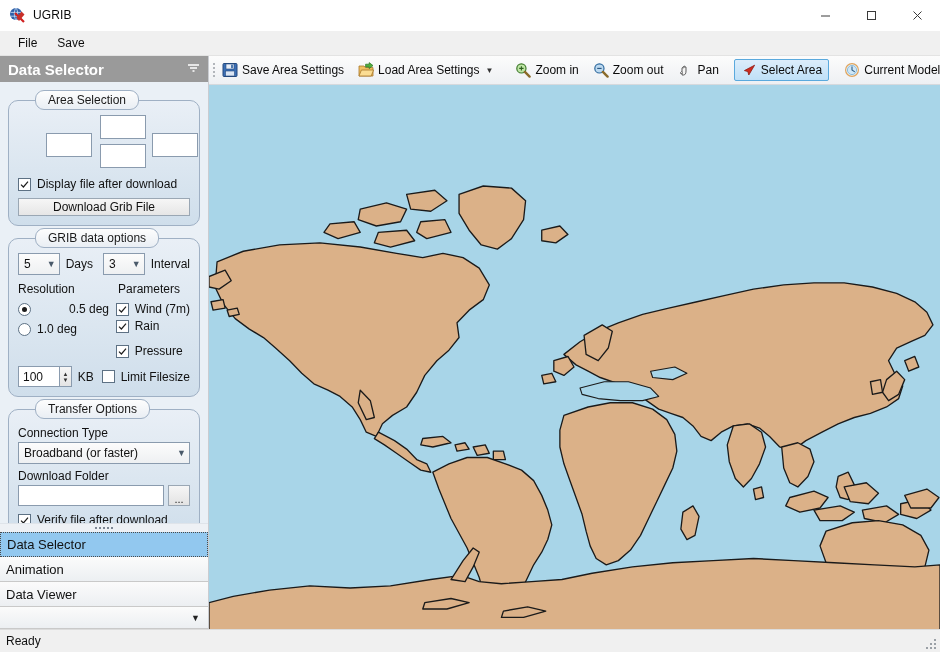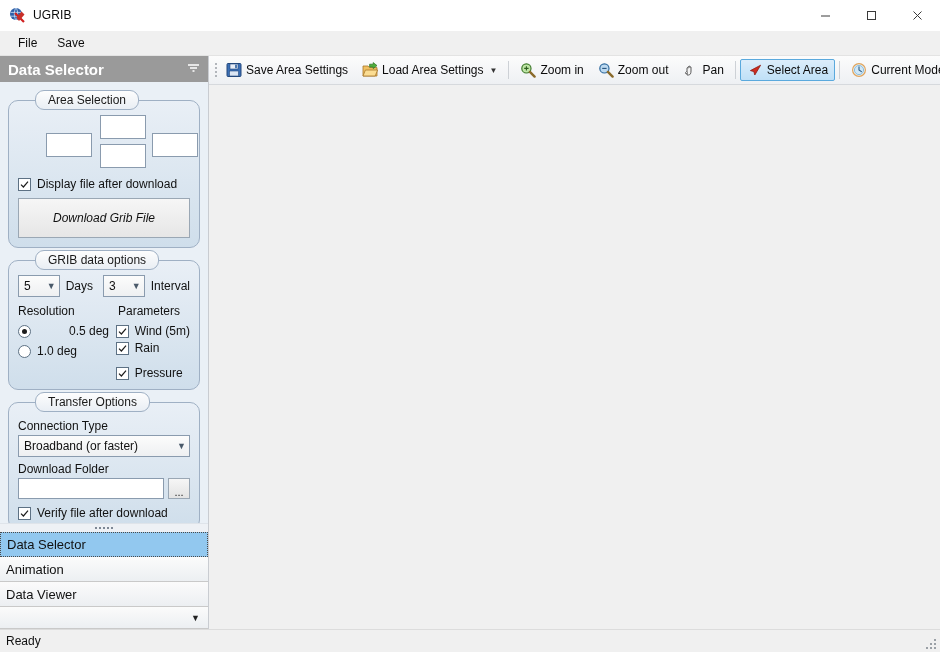--- a/index.html
+++ b/index.html
@@ -141,27 +141,26 @@
     box-sizing: border-box;
     margin-right: 6px;
   }
   .chk svg { display:block; }
   .chk.off svg { visibility: hidden; }
   .lbl { font-size: 12px; color: #111; white-space: nowrap; }
 
   .btn {
     display: block; width: 100%;
     margin-top: 7px;
-    padding: 12px 0;
+    padding: 1px 0;
     text-align: center;
     background: linear-gradient(to bottom,#f6f6f6,#e6e6e6);
     border: 1px solid #9aa7b4;
     font-size: 12px; color: #101010;
     box-sizing: border-box;
-    font-style: italic;
   }
 
   
   .gridtop { display: flex; align-items: center; gap: 6px; }
   .combo {
     background: linear-gradient(to bottom,#fcfcfc,#eef0f2);
     border: 1px solid #8a9bae;
     height: 22px;
     display: flex; align-items: center;
     padding: 0 3px 0 5px;
@@ -250,21 +249,21 @@
     padding-right:8px;
     background: linear-gradient(to bottom,#fbfbfb,#eceff2);
     border-bottom:1px solid #c9c9c9;
     font-size:9px; color:#222;
     box-sizing:border-box;
   }
 
   
   .rightpane {
     flex: 1 1 auto;
-    display: flex; flex-direction: row;
+    display: flex; flex-direction: column;
     min-width: 0; min-height: 0;
     border-left: 1px solid #c9ccd1;
   }
   .toolbar {
     height: 28px; flex: 0 0 auto;
     background: linear-gradient(to bottom,#fcfcfc,#eef0f3);
     display:flex; align-items:center;
     padding-left: 4px;
     border-bottom: 1px solid #d6d9dd;
   }
@@ -418,41 +417,55 @@
                 <span class="lbl">1.0 deg</span>
               </div>
             </div>
             <div>
               <div class="rowline" style="margin-top:3px;">
                 <span class="chk">
                   <svg width="9" height="9" viewBox="0 0 9 9">
                       <path d="M1 4.6L3.4 7 8 1.6" stroke="#1c1c1c" stroke-width="1.2" fill="none"></path>
                     </svg>
                 </span>
-                <span class="lbl">Wind (5m)</span>
+                <span class="lbl">Wind (7m)</span>
               </div>
               <div class="rowline" style="margin-top:3px;">
                 <span class="chk">
                   <svg width="9" height="9" viewBox="0 0 9 9">
                       <path d="M1 4.6L3.4 7 8 1.6" stroke="#1c1c1c" stroke-width="1.2" fill="none"></path>
                     </svg>
                 </span>
                 <span class="lbl">Rain</span>
               </div>
               <div class="rowline" style="margin-top:11px;">
                 <span class="chk">
                   <svg width="9" height="9" viewBox="0 0 9 9">
                       <path d="M1 4.6L3.4 7 8 1.6" stroke="#1c1c1c" stroke-width="1.2" fill="none"></path>
                     </svg>
                 </span>
                 <span class="lbl">Pressure</span>
               </div>
             </div>
           </div>
 
+          <div class="spinwrap">
+            <div class="spin">100</div>
+            <div class="spinbtns">
+              <span>▲</span>
+              <span>▼</span>
+            </div>
+            <span class="lbl" style="margin-left:6px;">KB</span>
+            <span class="chk off" style="margin-left:8px;">
+              <svg width="9" height="9" viewBox="0 0 9 9">
+                  <path d="M1 4.6L3.4 7 8 1.6" stroke="#1c1c1c" stroke-width="1.2" fill="none"></path>
+                </svg>
+            </span>
+            <span class="lbl">Limit Filesize</span>
+          </div>
         </div>
 
         <div class="group">
           <div class="caption">Transfer Options</div>
 
           <div class="fieldlabel">Connection Type</div>
           <div class="combo wide">
             <span class="val">Broadband (or faster)</span>
             <span class="car">▼</span>
           </div>

